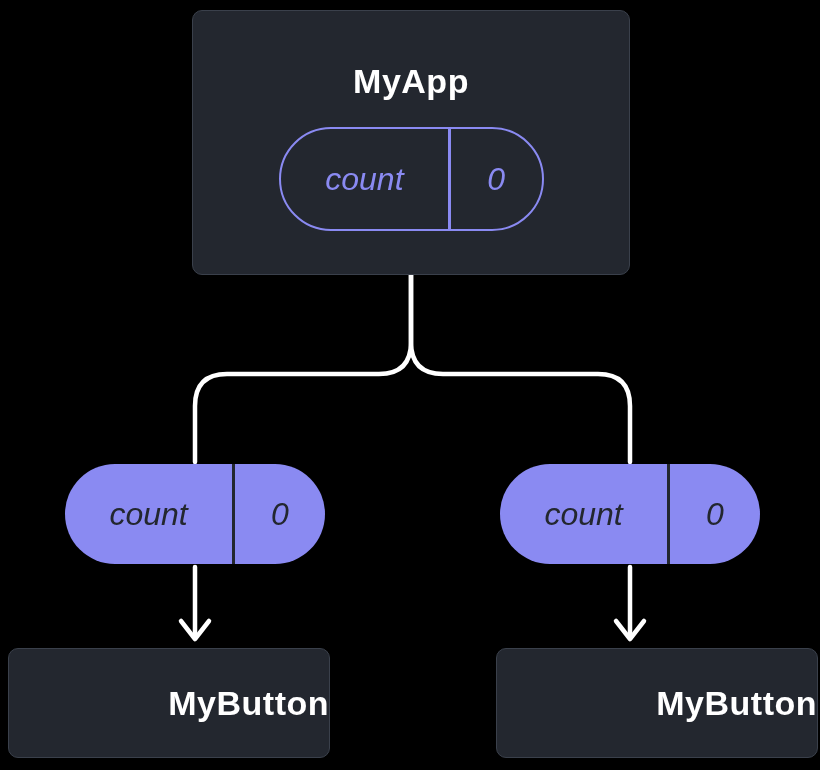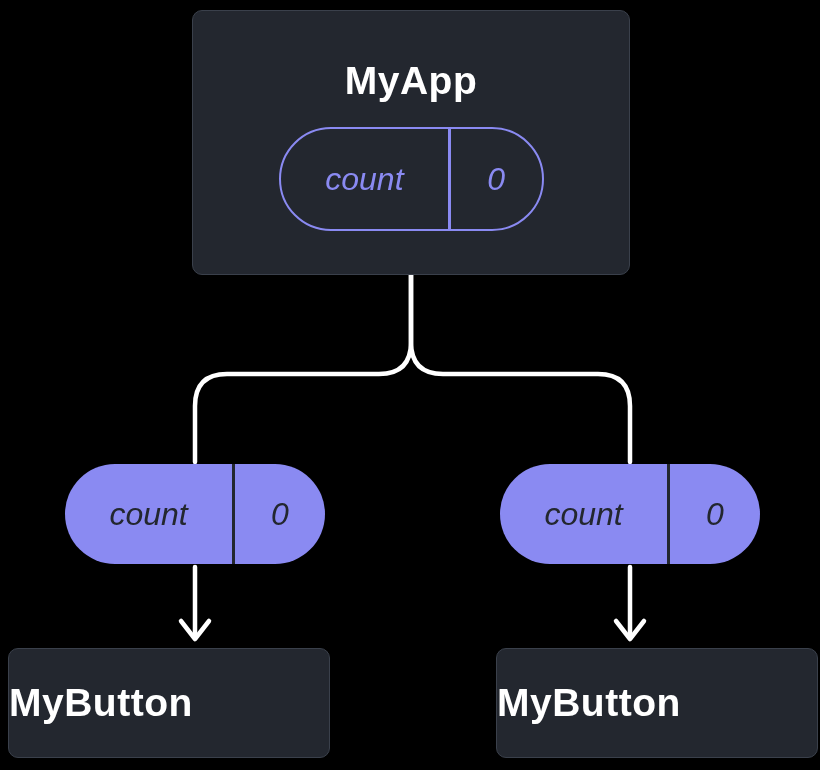--- a/index.html
+++ b/index.html
@@ -30,32 +30,32 @@
   }
   .node {
     position: absolute;
     background: var(--node-fill, #23272f);
     border: 1px solid var(--node-border, #3a404b);
     border-radius: 10px;
     color: var(--node-text, #ffffff);
     box-sizing: border-box;
     display: flex;
     align-items: center;
-    justify-content: flex-start;
+    justify-content: flex-end;
   }
   .app-node {
     left: 192px; top: 10px;
     width: 438px; height: 265px;
     flex-direction: column;
     justify-content: flex-start;
     padding-top: 50px;
     gap: 26px;
   }
   .node-title {
-    font-size: 39px;
+    font-size: 34px;
     font-weight: 700;
     letter-spacing: 0.5px;
     line-height: 40px;
   }
   .pill {
     display: flex;
     align-items: stretch;
     border-radius: 60px;
     overflow: hidden;
     box-sizing: border-box;

